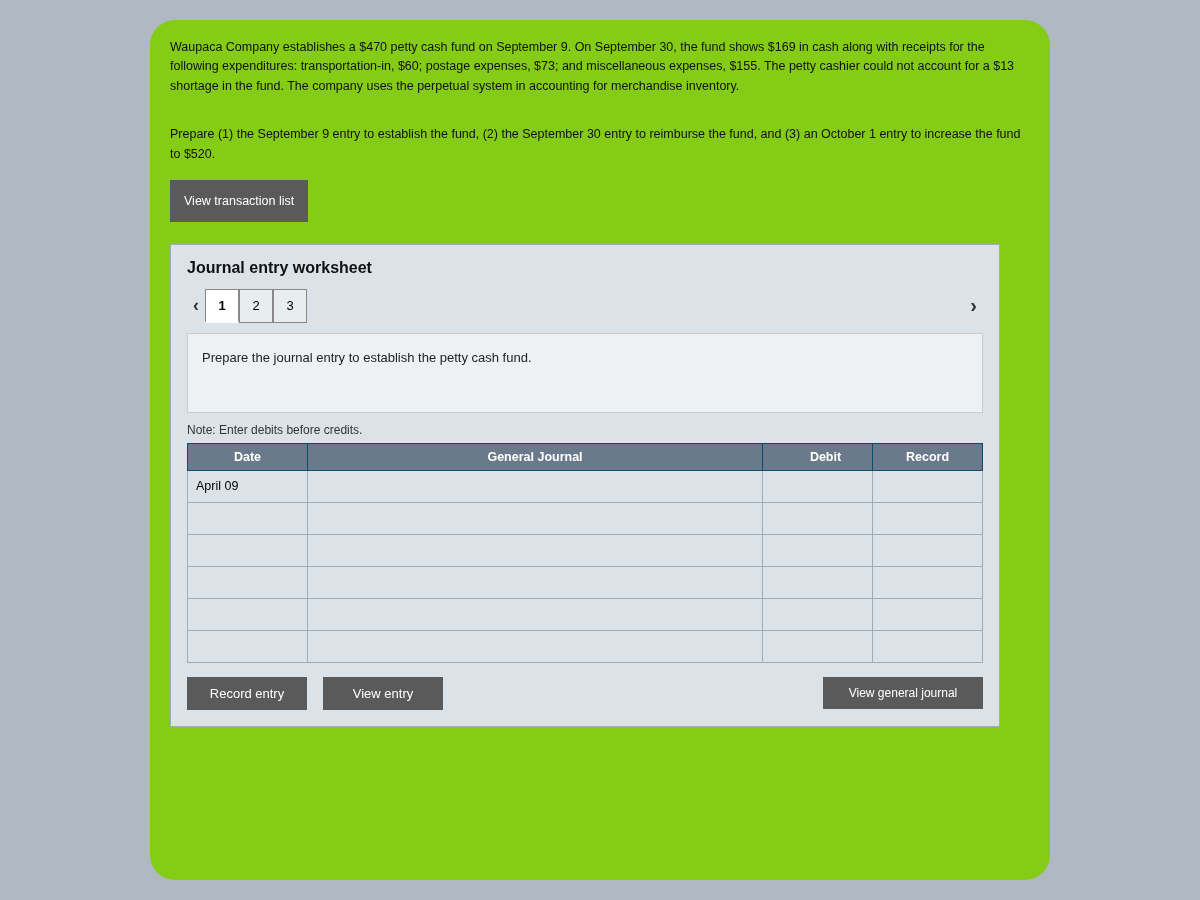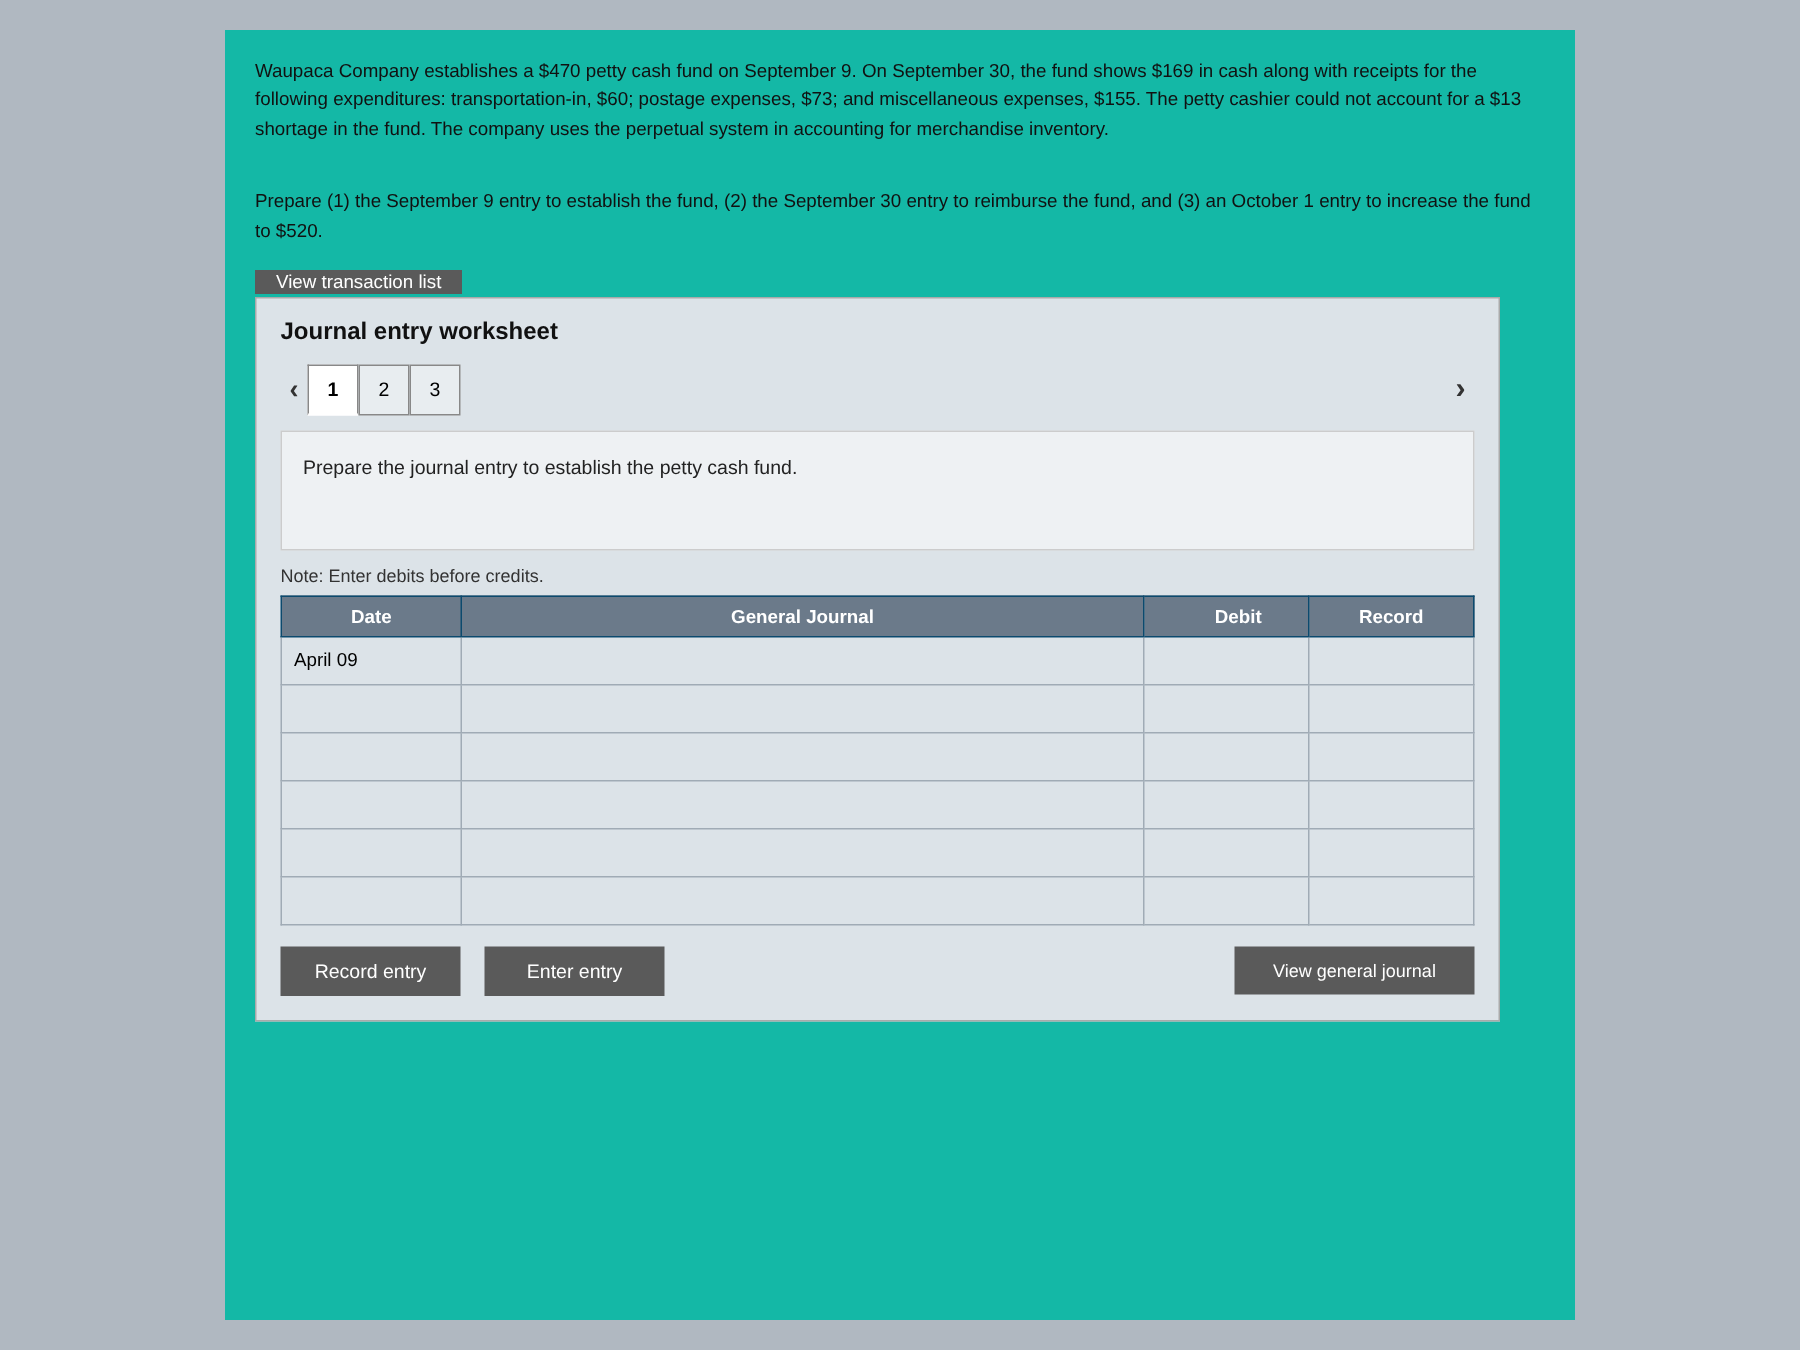--- a/index.html
+++ b/index.html
@@ -4,46 +4,47 @@
   <style>
     * { box-sizing: border-box; margin: 0; padding: 0; }
     body {
       background: #b0b8c1;
       font-family: Arial, sans-serif;
       font-size: 13px;
       min-height: 900px;
       padding: 20px;
     }
     .page-container {
-      background: #14b8a6;
+      background: #84cc16;
       max-width: 900px;
       margin: 0 auto;
       padding: 18px 20px 30px 20px;
       min-height: 860px;
+      border-radius: 25px;
     }
     .problem-text {
       font-size: 12.5px;
       line-height: 1.55;
       color: #111;
       margin-bottom: 14px;
     }
     .prepare-text {
       font-size: 12.5px;
       line-height: 1.55;
       color: #111;
       margin-bottom: 16px;
     }
     .view-transaction-btn {
       background: #5a5a5a;
       color: #fff;
       border: none;
-      padding: 1px 14px;
-      font-size: 12.5px;
-      cursor: pointer;
-      margin-bottom: 2px;
+      padding: 14px 14px;
+      font-size: 12.5px;
+      cursor: pointer;
+      margin-bottom: 22px;
       display: inline-block;
       text-align: right;
     }
     .worksheet-container {
       background: #dce3e8;
       border: 1px solid #aaa;
       padding: 14px 16px 16px 16px;
       max-width: 830px;
     }
     .worksheet-title {
@@ -255,17 +256,17 @@
             <td class="date-cell"></td>
             <td><input type="text" style=""></td>
             <td><input type="text" style=""></td>
             <td><input type="text" style=""></td>
           </tr>
         </tbody>
     </table>
 
     <div class="bottom-row">
       <button class="record-btn">Record entry</button>
-      <button class="clear-btn">Enter entry</button>
+      <button class="clear-btn">View entry</button>
       <button class="view-journal-btn">View general journal</button>
     </div>
   </div>
 </div>
 
 </body></html>

